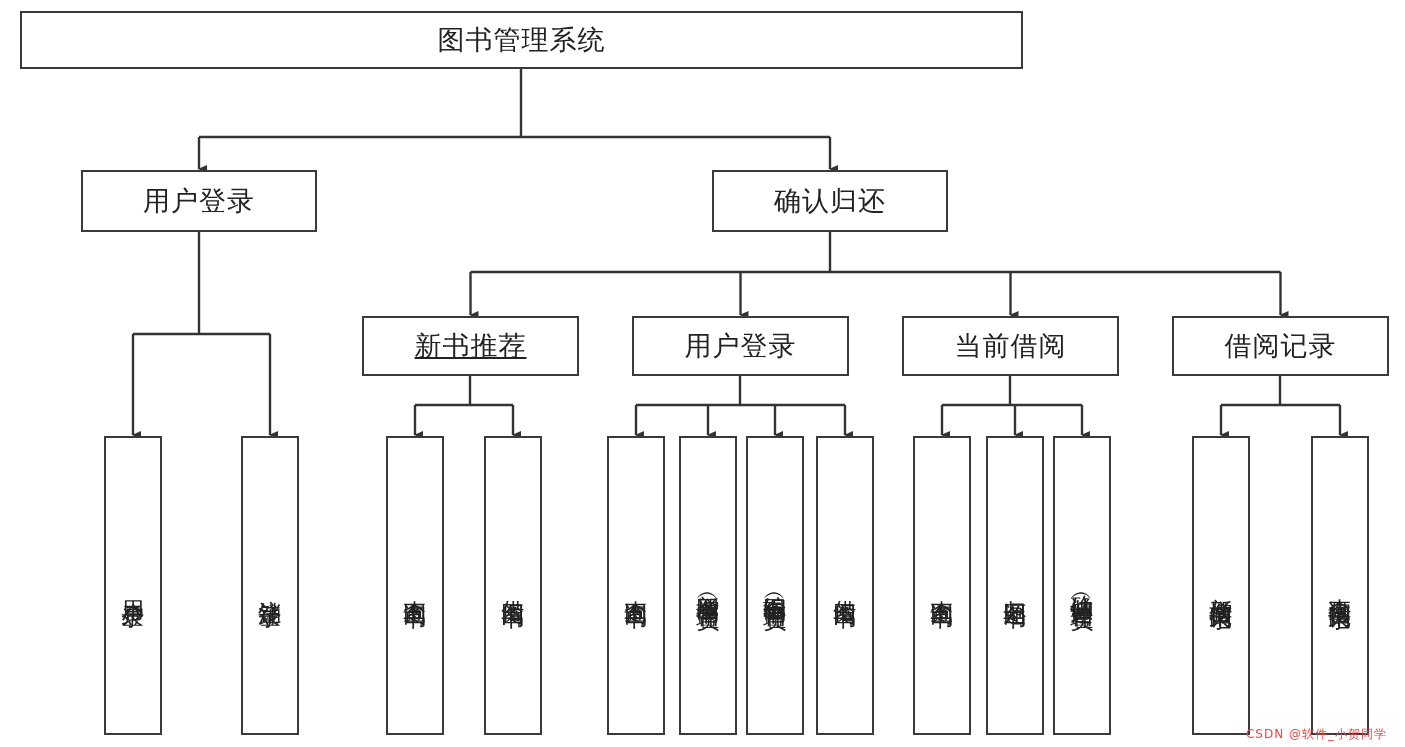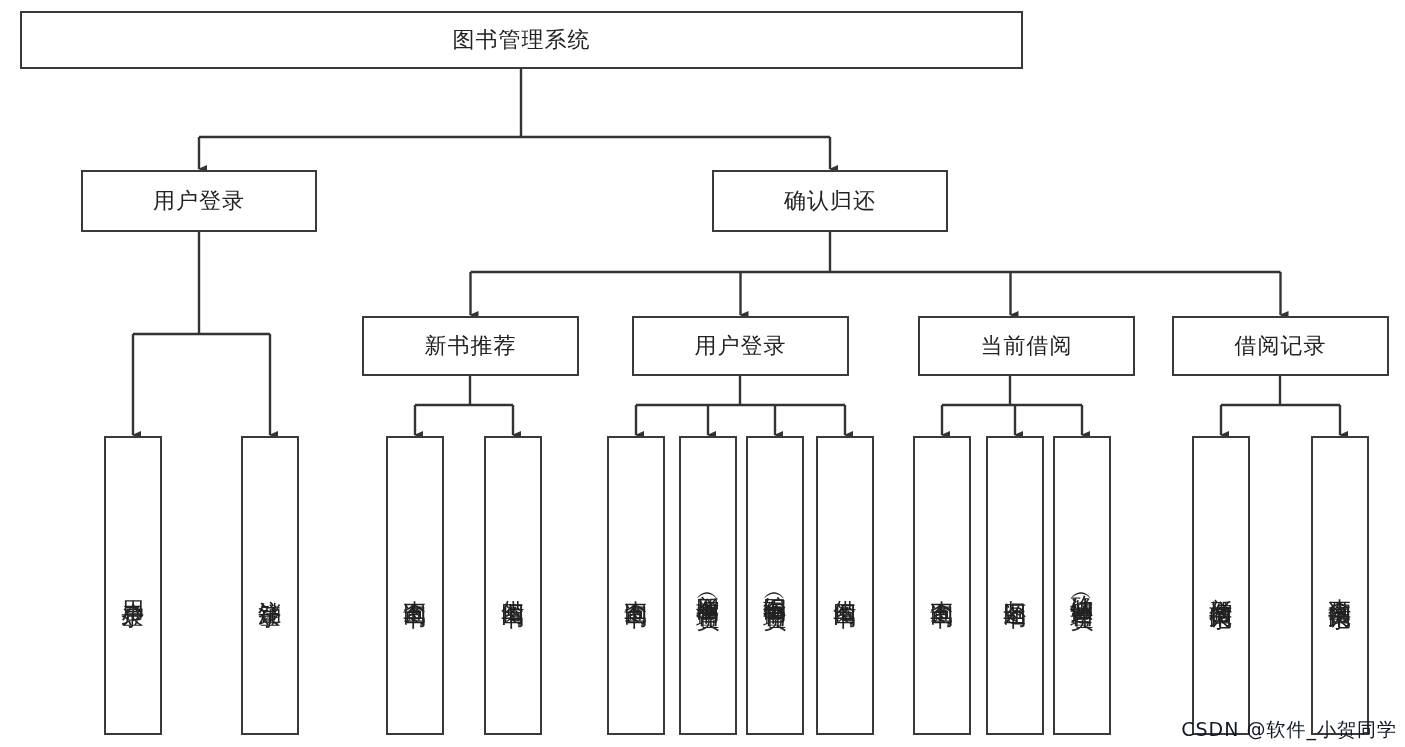--- a/index.html
+++ b/index.html
@@ -30,21 +30,21 @@
     box-sizing: border-box;
     border: 2px solid #3a3a3a;
     background: #ffffff;
     display: flex;
     align-items: center;
     justify-content: center;
     color: #222222;
     z-index: 2;
   }
   .node.horizontal {
-    font-size: 22px;
+    font-size: 27px;
     letter-spacing: 1px;
     line-height: 1.2;
   }
   .node.vertical {
     writing-mode: vertical-rl;
     text-orientation: upright;
     font-size: 23px;
     line-height: 1.15;
     letter-spacing: 2px;
     align-items: center;
@@ -55,24 +55,24 @@
   .node .label {
     display: block;
     white-space: pre-line;
   }
   .node.vertical .label {
     white-space: normal;
     max-height: 100%;
   }
   #watermark {
     position: absolute;
-    right: 8px;
+    right: 18px;
     bottom: 4px;
-    font-size: 19px;
-    color: #0f172a;
+    font-size: 12px;
+    color: #ef4444;
     letter-spacing: 1px;
     z-index: 5;
     user-select: none;
     white-space: nowrap;
   }
 </style>
 </head>
 <body>
 
 <div id="diagram-root">
@@ -123,27 +123,27 @@
   <div id="node-layer">
       <div class="node horizontal" style="left: 20px; top: 11px; width: 1003px; height: 58px;">
         <span class="label">图书管理系统</span>
       </div>
       <div class="node horizontal" style="left: 81px; top: 170px; width: 236px; height: 62px;">
         <span class="label">用户登录</span>
       </div>
       <div class="node horizontal" style="left: 712px; top: 170px; width: 236px; height: 62px;">
         <span class="label">确认归还</span>
       </div>
-      <div class="node horizontal" style="left: 362px; top: 316px; width: 217px; height: 60px;">
+      <div class="node horizontal" style="left: 362px; top: 316px; width: 217px; height: 60px; text-decoration: underline;">
         <span class="label">新书推荐</span>
       </div>
       <div class="node horizontal" style="left: 632px; top: 316px; width: 217px; height: 60px;">
         <span class="label">用户登录</span>
       </div>
-      <div class="node horizontal" style="left: 902px; top: 316px; width: 217px; height: 60px; margin-left: 16px;">
+      <div class="node horizontal" style="left: 902px; top: 316px; width: 217px; height: 60px;">
         <span class="label">当前借阅</span>
       </div>
       <div class="node horizontal" style="left: 1172px; top: 316px; width: 217px; height: 60px;">
         <span class="label">借阅记录</span>
       </div>
       <div class="node vertical" style="left: 104px; top: 436px; width: 58px; height: 299px;">
         <span class="label">用户登录</span>
       </div>
       <div class="node vertical" style="left: 241px; top: 436px; width: 58px; height: 299px;">
         <span class="label">注销登录</span>

